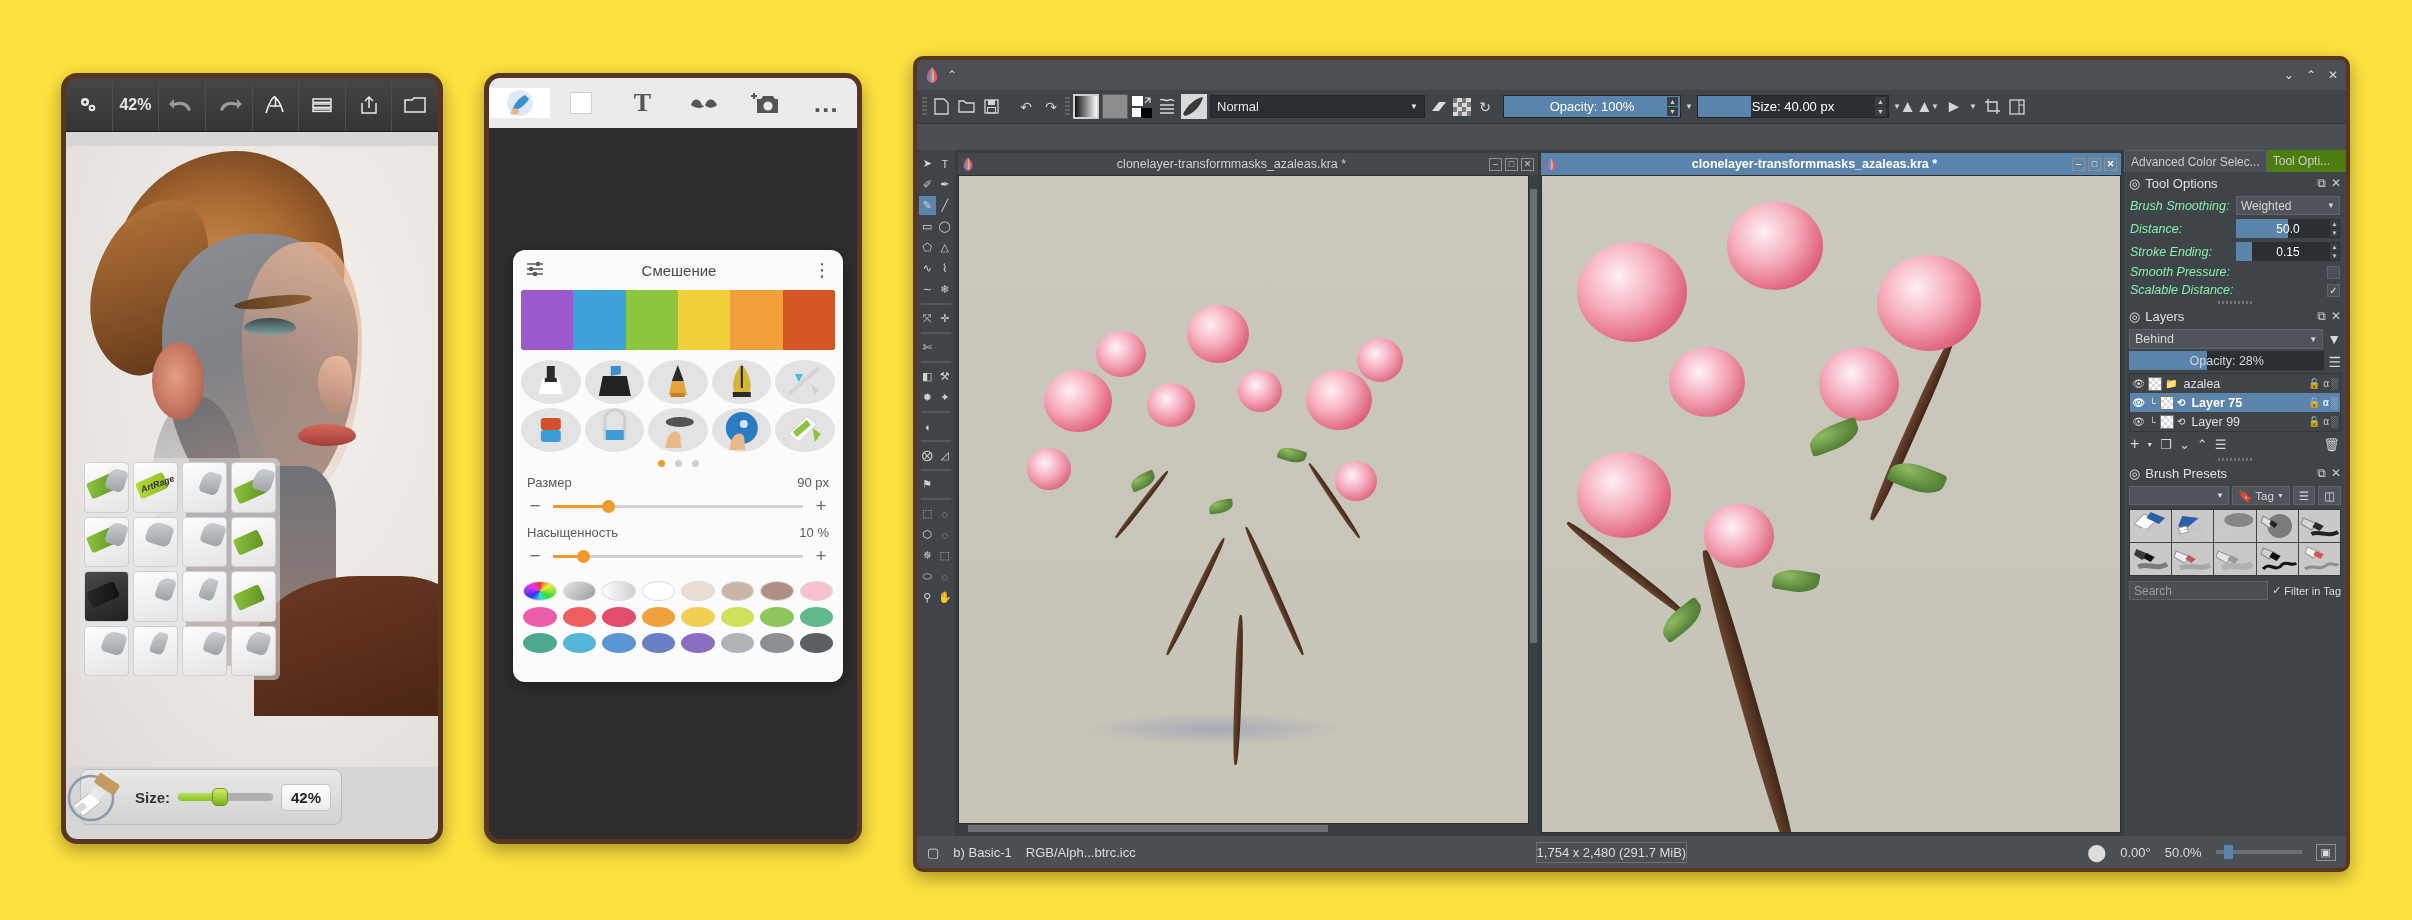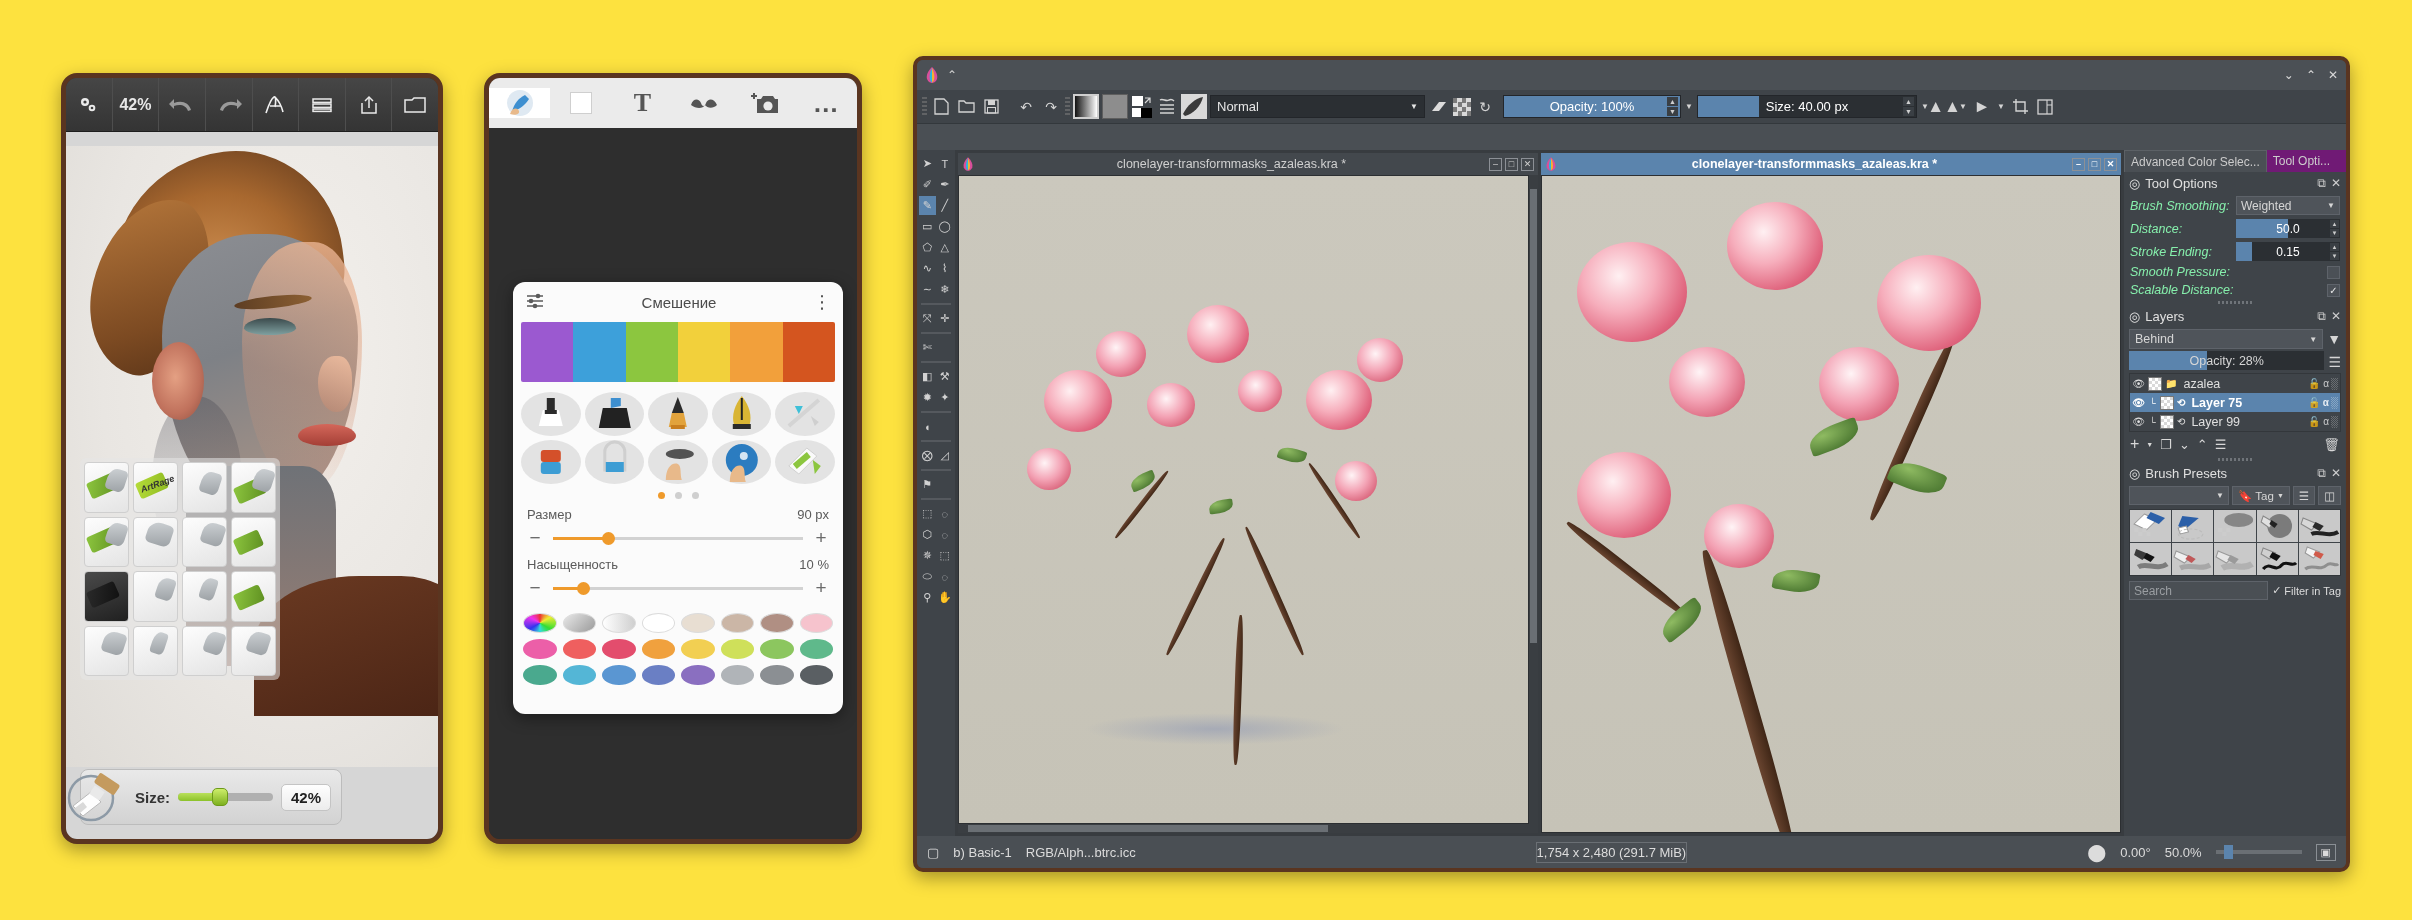--- a/index.html
+++ b/index.html
@@ -170,21 +170,21 @@
     overflow: hidden;
   }
   #ph-toolbar {
     height: 50px; background: #ebebeb; display: flex; align-items: center;
   }
   #ph-toolbar .ph-tb {
     flex:1; display:flex; align-items:center; justify-content:center;
     color:#555; font-size: 22px; font-weight:bold;
   }
   #ph-toolbar .ph-tb.active { background:#ffffff; }
-  #ph-body { position:absolute; left:0; right:0; top:50px; bottom:0; background:#2e2e2e;margin-top:32px; }
+  #ph-body { position:absolute; left:0; right:0; top:50px; bottom:0; background:#2e2e2e; }
 
   #mix-card {
     position:absolute; left: 24px; top: 122px; width: 330px; height: 432px;
     background:#fbfbfb; border-radius: 12px; overflow:hidden;
     box-shadow: 0 4px 16px rgba(0,0,0,.4);
   }
   #mix-head {
     height: 40px; display:flex; align-items:center; justify-content:space-between;
     padding: 0 12px; color:#4a4a4a; font-size:15px;
   }
@@ -295,21 +295,21 @@
   .branch { position:absolute; background: linear-gradient(90deg,#6a4530,#3f2616);
      border-radius:40%; transform-origin: bottom center; }
   .bloom { position:absolute; border-radius:50%;
      background: radial-gradient(circle at 38% 34%, #fff0f2 0%, #f6aebc 38%, #e0657e 72%, #b93f5c 100%); }
   .bloom.small { background: radial-gradient(circle at 40% 36%, #fff4f6, #f3a2b4 45%, #d4576f 85%); }
   .leaf { position:absolute; background: radial-gradient(ellipse at 30% 30%, #8fbb62, #4e7a33 75%, #33511f);
      border-radius: 60% 10% 60% 10%; }
 
   
   #kr-dock { width: 222px; background:#3f4449; display:flex; flex-direction:column; }
-  .dk-tabs { display:flex; height:22px; background:#701a75; font-size:12px; }
+  .dk-tabs { display:flex; height:22px; background:#4d7c0f; font-size:12px; }
   .dk-tabs .t { padding: 0 6px; display:flex; align-items:center; color:#ccc; }
   .dk-tabs .t.on { background:#4a4f54; border:1px solid #5c6166; border-bottom:none; }
   .dk-head {
     height: 22px; display:flex; align-items:center; gap:5px; padding: 0 5px;
     font-size: 13px; color:#e0e0e0; background:#3f4449;
   }
   .dk-head .nm { flex:1; }
   .dk-head .ic { font-size:12px; color:#cfcfcf; }
   .dk-grip { height:6px; display:flex; align-items:center; justify-content:center; }
   .dk-grip i { display:block; width:34px; height:3px;
@@ -771,21 +771,21 @@
 
     <div class="kr-spin" style="width:178px;margin-left:4px">
       <span class="bar" style="width:100%"></span>
       <span class="txt">Opacity: 100%</span>
       <span class="arrows">
           <i>▲</i>
           <i>▼</i>
         </span>
     </div>
     <span class="tb-ico" style="font-size:8px;width:10px">▼</span>
-    <div class="kr-spin" style="width:220px">
+    <div class="kr-spin" style="width:192px">
       <span class="bar" style="width:28%"></span>
       <span class="txt">Size: 40.00 px</span>
       <span class="arrows">
           <i>▲</i>
           <i>▼</i>
         </span>
     </div>
     <span class="tb-ico" style="font-size:8px;width:10px">▼</span>
     <span class="tb-ico" style="font-size:17px">▲▲</span>
     <span class="tb-ico" style="font-size:8px;width:10px">▼</span>

